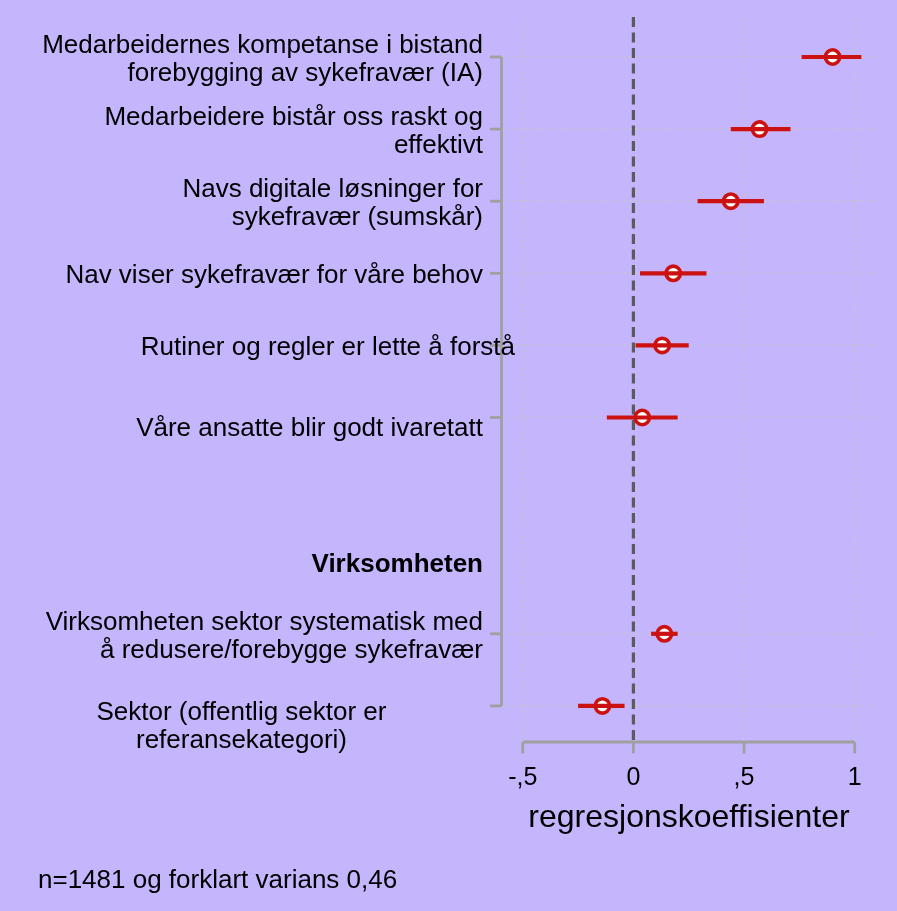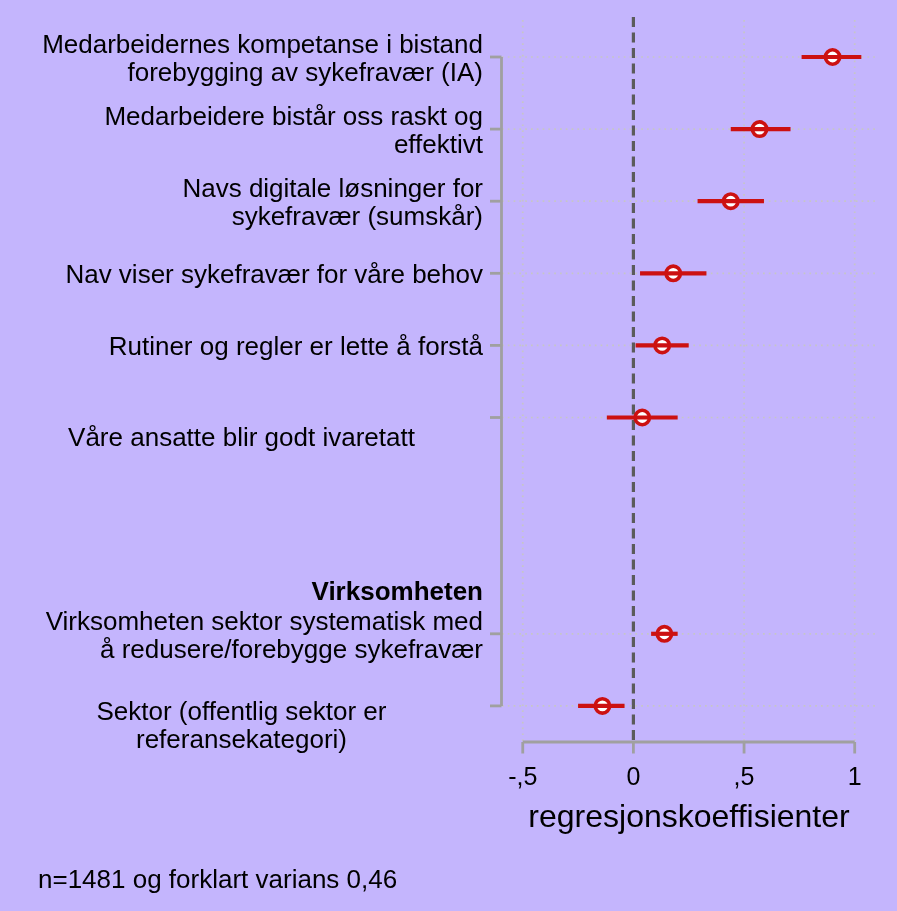--- a/index.html
+++ b/index.html
@@ -6,21 +6,21 @@
   #figure{
     position:relative;width:897px;height:911px;background:#c4b5fd;
     font-family:Liberation Sans, sans-serif;color:#000;overflow:hidden;
   }
   #plot-svg{position:absolute;left:0;top:0;}
   .cat-label{
     position:absolute;left:0;width:483px;text-align:right;
     font-size:26px;line-height:28px;white-space:pre-line;
     transform:translateY(-50%);
   }
-  .group-header{font-weight:bold;margin-top:28px;}
+  .group-header{font-weight:bold;}
   .xtick-label{
     position:absolute;width:110px;text-align:center;
     font-size:25px;line-height:25px;
   }
   .axis-title{
     position:absolute;left:439px;top:799px;width:500px;text-align:center;
     font-size:32px;line-height:34px;
   }
   .note{
     position:absolute;left:38px;top:866px;
@@ -76,22 +76,22 @@
       <line x1="578.0749999999999" y1="705.9" x2="624.548" y2="705.9" stroke="#cc1111" stroke-width="4.2"></line>
     </svg>
   <div id="labels-layer">
       <div class="cat-label" style="top: 58px;">Medarbeidernes kompetanse i bistand
 forebygging av sykefravær (IA)</div>
       <div class="cat-label" style="top: 130.1px;">Medarbeidere bistår oss raskt og
 effektivt</div>
       <div class="cat-label" style="top: 202.2px;">Navs digitale løsninger for
 sykefravær (sumskår)</div>
       <div class="cat-label" style="top: 274.3px;">Nav viser sykefravær for våre behov</div>
-      <div class="cat-label" style="top: 346.4px;">Rutiner og regler er lette å forstå</div>
-      <div class="cat-label" style="top: 437px; text-align: center;">Våre ansatte blir godt ivaretatt</div>
+      <div class="cat-label" style="top: 346.4px; padding-left: 32px;">Rutiner og regler er lette å forstå</div>
+      <div class="cat-label" style="top: 427px;">Våre ansatte blir godt ivaretatt</div>
       <div class="cat-label" style="top: 634.8px;">Virksomheten sektor systematisk med
 å redusere/forebygge sykefravær</div>
       <div class="cat-label" style="top: 725px; text-align: center;">Sektor (offentlig sektor er
 referansekategori)</div>
       <div class="cat-label group-header" style="top: 562.7px;">Virksomheten</div>
     </div>
   <div id="xticks-layer">
       <div class="xtick-label" style="left: 467.75px; top: 764px;">-,5</div>
       <div class="xtick-label" style="left: 578.4px; top: 764px;">0</div>
       <div class="xtick-label" style="left: 689.05px; top: 764px;">,5</div>

